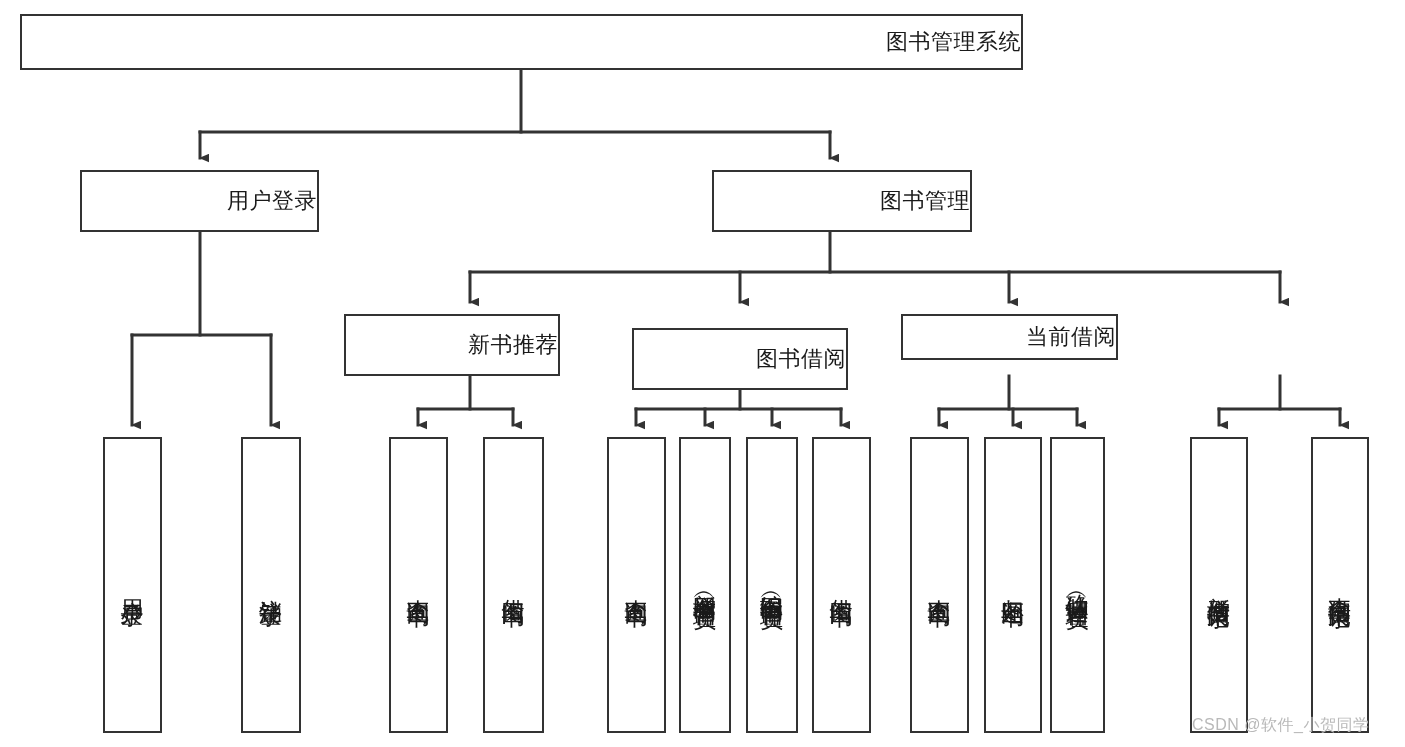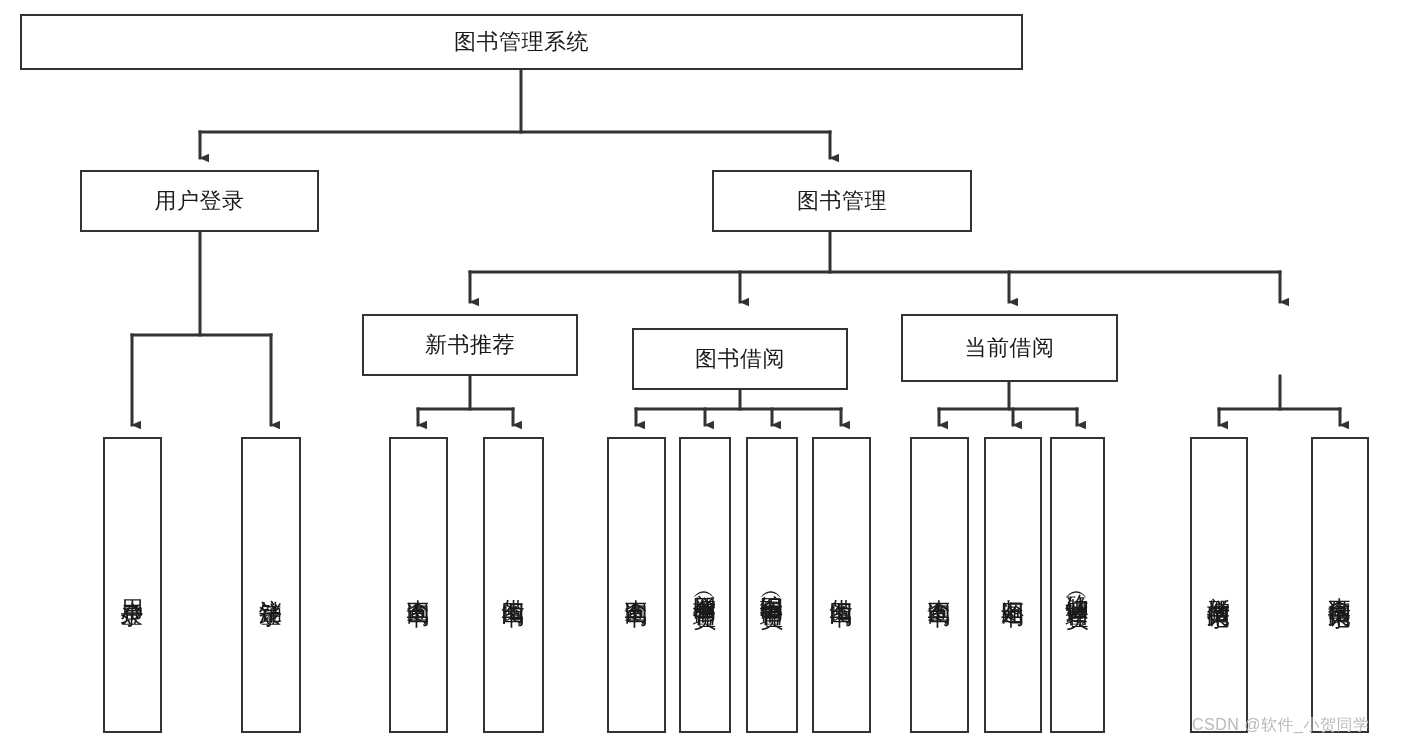--- a/index.html
+++ b/index.html
@@ -26,21 +26,21 @@
     height: 747px;
     pointer-events: none;
   }
   .node {
     position: absolute;
     box-sizing: border-box;
     border: 2.5px solid #333333;
     background: #ffffff;
     display: flex;
     align-items: center;
-    justify-content: center;
+    justify-content: flex-end;
     overflow: hidden;
   }
   .node .label {
     display: block;
     text-align: center;
     line-height: 1.16;
     letter-spacing: 0.5px;
     color: #1a1a1a;
     white-space: nowrap;
   }
@@ -132,27 +132,27 @@
     <span class="label">图书管理系统</span>
   </div>
 
   <div class="node h" style="left:80px; top:170px; width:239px; height:62px;">
     <span class="label">用户登录</span>
   </div>
   <div class="node h" style="left:712px; top:170px; width:260px; height:62px;">
     <span class="label">图书管理</span>
   </div>
 
-  <div class="node h" style="left:362px; top:314px; width:216px; height:62px;">
+  <div class="node h" style="left:344px; top:314px; width:216px; height:62px;">
     <span class="label">新书推荐</span>
   </div>
   <div class="node h" style="left:632px; top:328px; width:216px; height:62px;">
     <span class="label">图书借阅</span>
   </div>
-  <div class="node h" style="left:901px; top:314px; width:217px; height:68px;font-family:Liberation Serif, serif;">
+  <div class="node h" style="left:901px; top:314px; width:217px; height:46px;font-family:Liberation Serif, serif;">
     <span class="label">当前借阅</span>
   </div>
 
   <div class="node v" style="left:103px; top:437px; width:59px; height:296px;">
     <span class="label">用户登录</span>
   </div>
   <div class="node v" style="left:241px; top:437px; width:60px; height:296px;">
     <span class="label">注销登录</span>
   </div>
   <div class="node v" style="left:389px; top:437px; width:59px; height:296px;">

